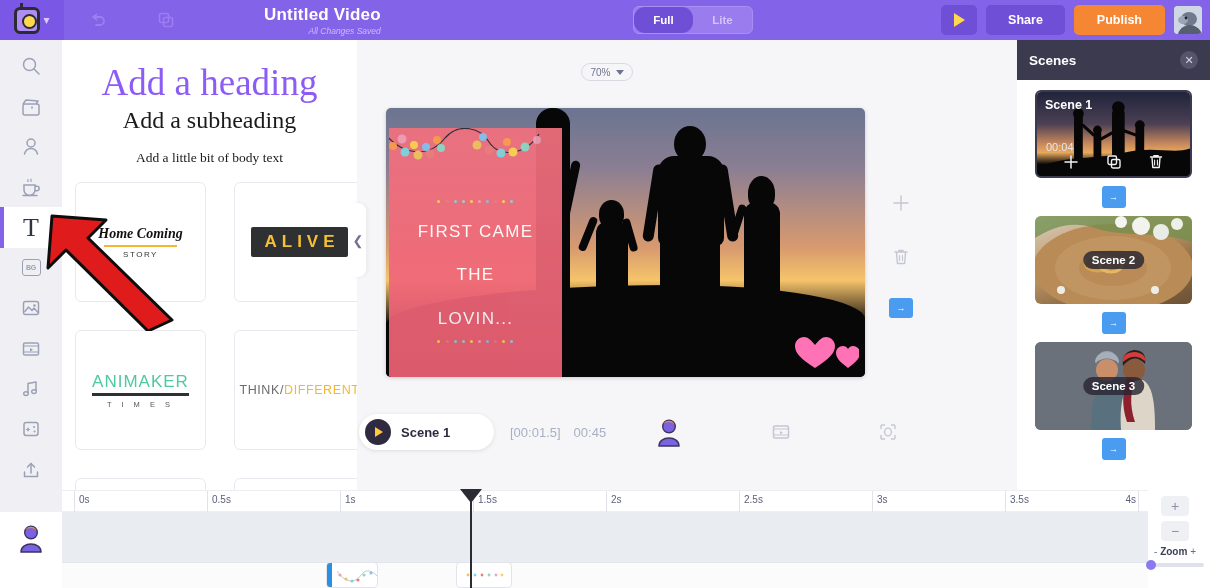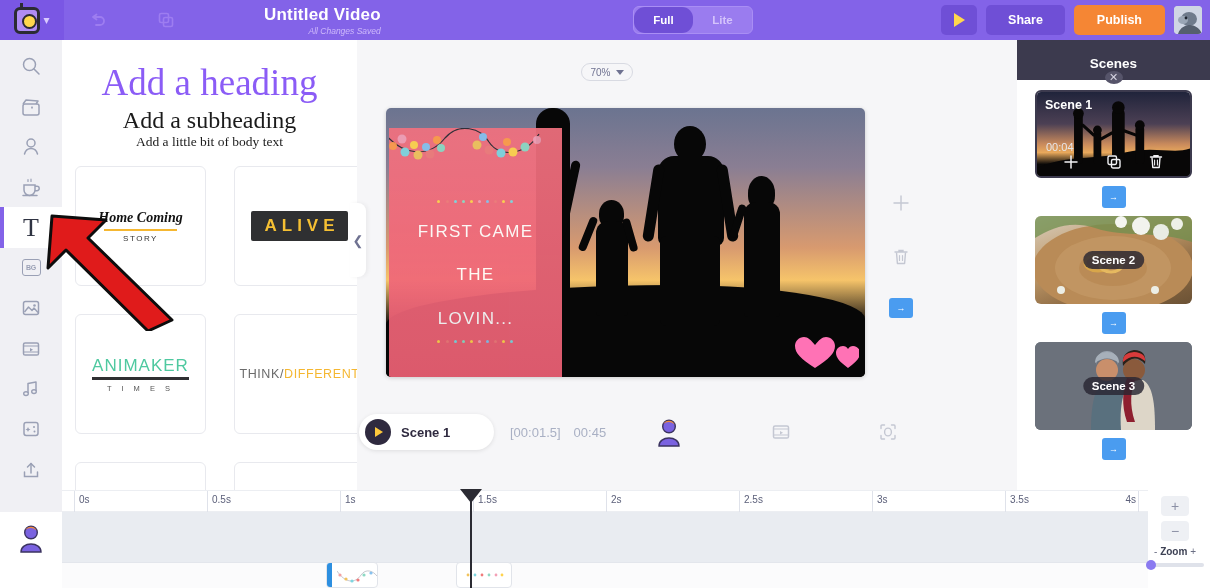--- a/index.html
+++ b/index.html
@@ -111,21 +111,21 @@
   }
 
   
   .panel {
     position: absolute; top: 40px; left: 62px; width: 295px; height: 450px;
     background: #ffffff; overflow: hidden;
   }
   .panel-headings { padding: 22px 10px 4px; text-align: center; }
   .t-heading { font-family: "Liberation Serif", serif; font-size: 37px; color: #8b5cf6; line-height: 1.12; }
   .t-subheading { font-family: "Liberation Serif", serif; font-size: 24px; color: #1b1b1b; margin-top: 4px; }
-  .t-body { font-family: "Liberation Serif", serif; font-size: 13.5px; color: #1b1b1b; margin-top: 0; }
+  .t-body { font-family: "Liberation Serif", serif; font-size: 13.5px; color: #1b1b1b; margin-top: 16px; }
   .tmpl-grid {
     display: grid; grid-template-columns: repeat(2, 131px); gap: 28px;
     padding: 12px 12px 0 13px;
   }
   .tmpl-card {
     height: 120px; border: 1px solid #e8e9ee; border-radius: 6px; background: #fff;
     display: flex; align-items: center; justify-content: center; cursor: pointer;
     overflow: hidden;
   }
   .tc-homecoming { text-align: center; }
@@ -222,21 +222,21 @@
   .tc { color: #a9b0c4; font-size: 13px; margin-left: 16px; }
   .tc2 { color: #a9b0c4; font-size: 13px; margin-left: 13px; }
   .sb-icon { color: #c4c7d2; cursor: pointer; display: flex; align-items: center; justify-content: center; }
 
   
   .scenes {
     position: absolute; top: 40px; right: 0; width: 193px; height: 450px; background: #ffffff;
   }
   .scenes-head {
     height: 40px; background: #3c3a4e; display: flex; align-items: center;
-    padding: 16px 12px; justify-content: space-between; flex-direction: column;
+    padding: 0 12px; justify-content: space-between;
   }
   .scenes-title { color: #ffffff; font-size: 13.5px; font-weight: bold; }
   .scenes-close {
     width: 18px; height: 18px; border-radius: 50%; background: #56546a; color: #d6d4e2;
     display: flex; align-items: center; justify-content: center; font-size: 11px; cursor: pointer;
   }
   .scene-card {
     position: relative; width: 157px; height: 88px; margin: 0 auto; border-radius: 6px;
     overflow: hidden; cursor: pointer;
   }

